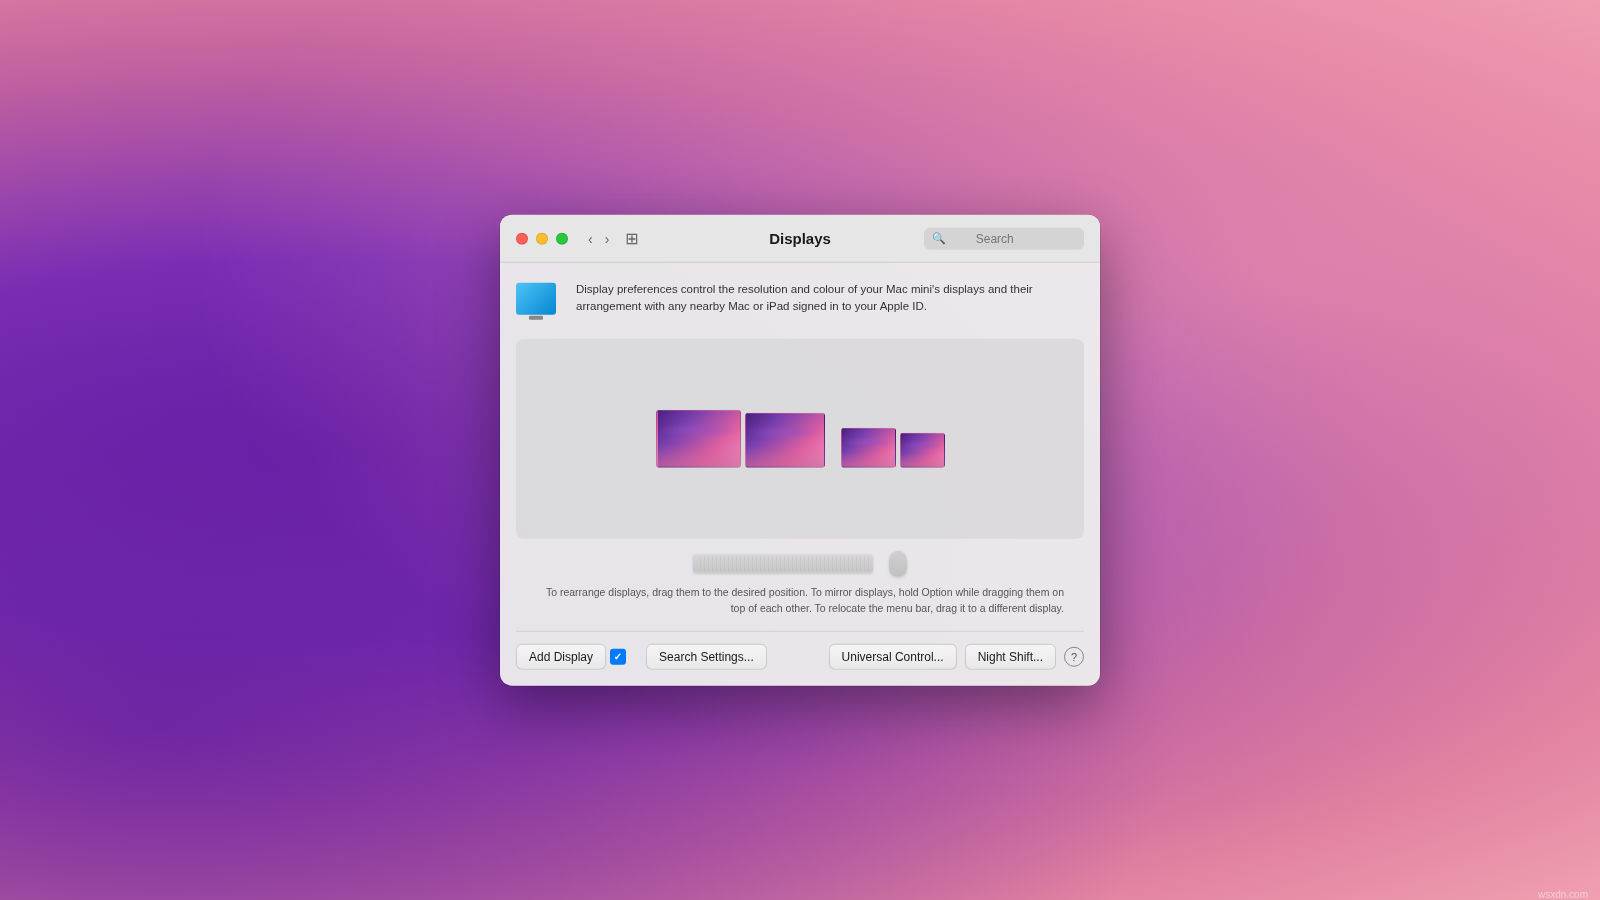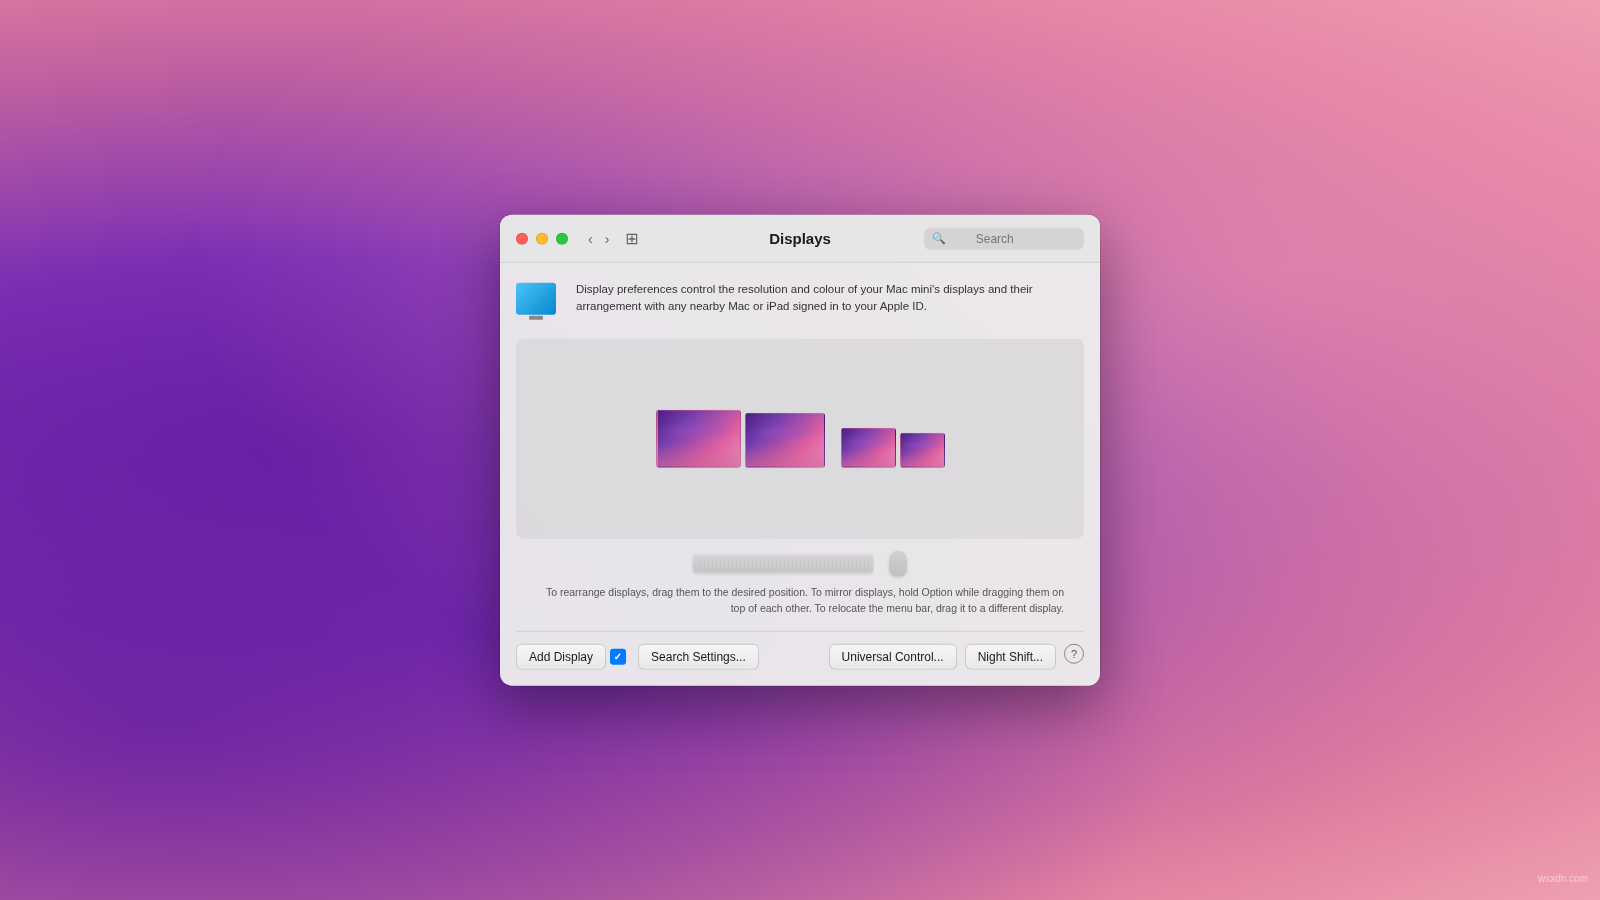--- a/index.html
+++ b/index.html
@@ -286,21 +286,21 @@
       color: #555;
       text-align: right;
       line-height: 1.5;
       margin-bottom: 14px;
       padding: 0 20px;
     }
 
     .bottom-bar {
       display: flex;
       align-items: center;
-      gap: 12px;
+      gap: 20px;
       border-top: 1px solid rgba(0,0,0,0.1);
       padding-top: 12px;
     }
 
     .btn {
       font-size: 12px;
       padding: 5px 12px;
       border-radius: 6px;
       border: 1px solid rgba(0,0,0,0.15);
       background: linear-gradient(to bottom, #f5f5f5, #e8e8e8);
@@ -329,40 +329,40 @@
     .checkbox-check {
       color: white;
       font-size: 10px;
       font-weight: bold;
     }
 
     .right-buttons {
       margin-left: auto;
       display: flex;
       gap: 8px;
-      align-items: flex-start;
+      align-items: center;
     }
 
     .help-btn {
       width: 20px;
       height: 20px;
       border-radius: 50%;
       border: 1.5px solid #888;
       background: transparent;
       color: #555;
       font-size: 11px;
       cursor: pointer;
       display: flex;
       align-items: center;
       justify-content: center;
     }
 
     .watermark {
       position: absolute;
-      bottom: 16px;
+      bottom: 0;
       right: 12px;
       font-size: 10px;
       color: rgba(255,255,255,0.5);
       font-family: sans-serif;
     }
   </style>
 </head>
 <body>
 
 <div class="mac-bg"></div>

